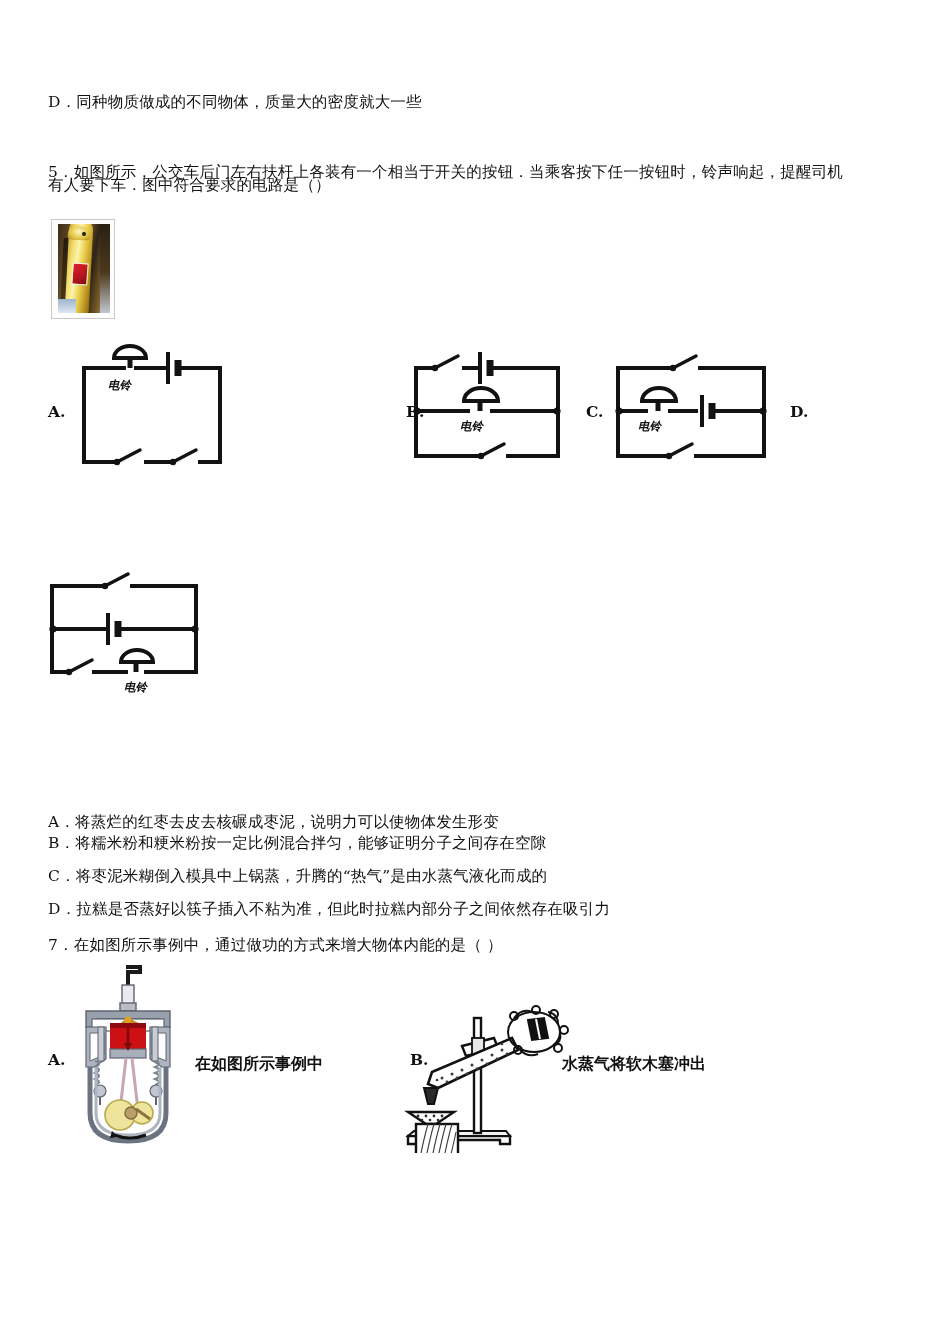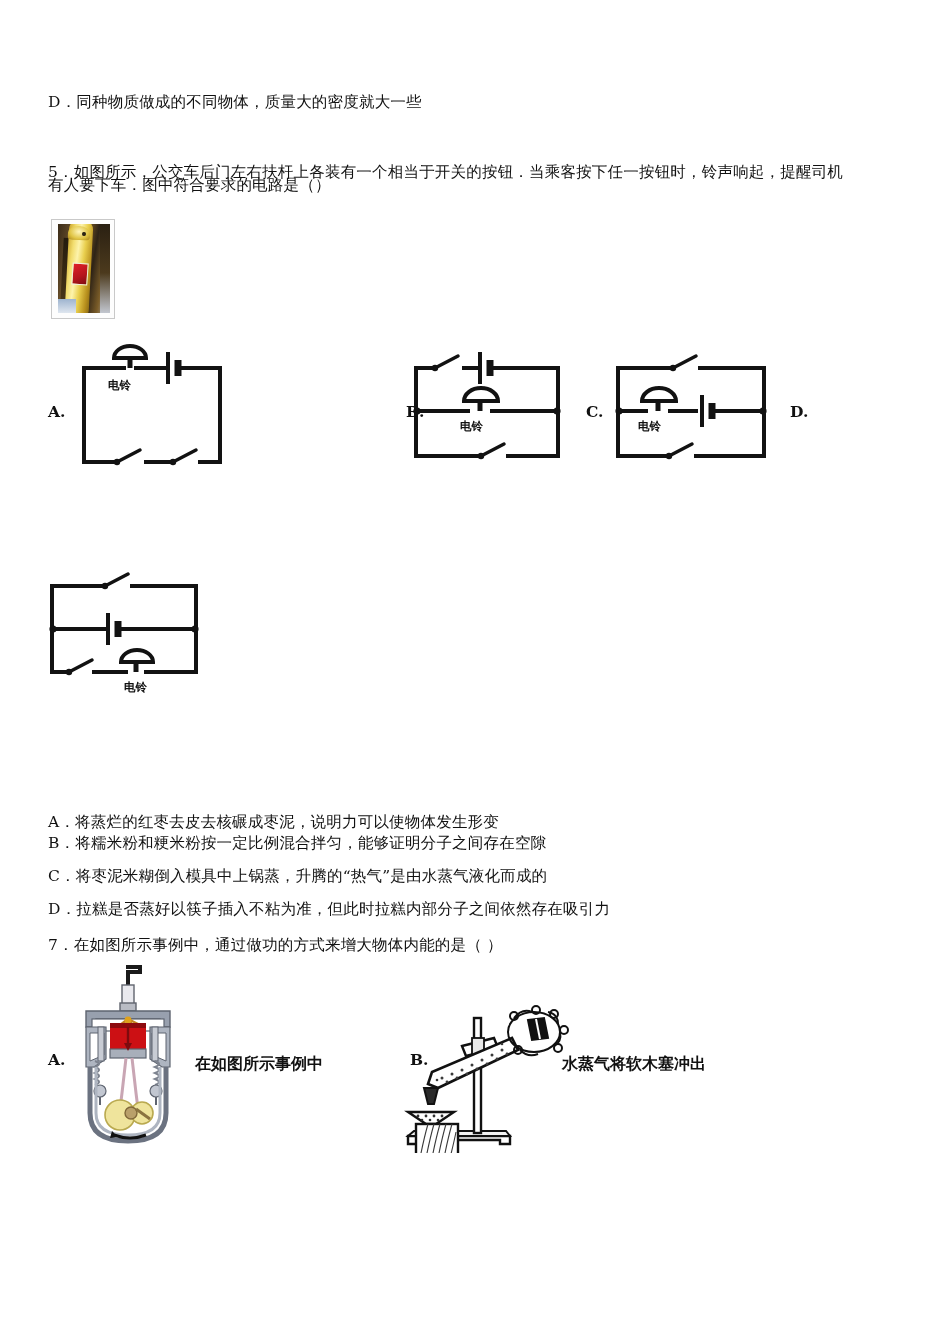--- a/index.html
+++ b/index.html
@@ -133,20 +133,21 @@
   .bell-stem { stroke:#121212; stroke-width:5; }
   .batt { stroke:#121212; fill:none; stroke-linecap:butt; }
   .sw-dot { fill:#121212; }
   .bell-text {
     position:absolute;
     font-size:11.5px;
     font-weight:700;
     color:#111;
     white-space:nowrap;
     font-family:"DejaVu Sans","Liberation Sans",sans-serif;
+    font-style:italic;
   }
 
   
   .engine { position:absolute; }
   .steam-exp { position:absolute; }
 </style>
 </head>
 <body>
 
 <div class="page">

